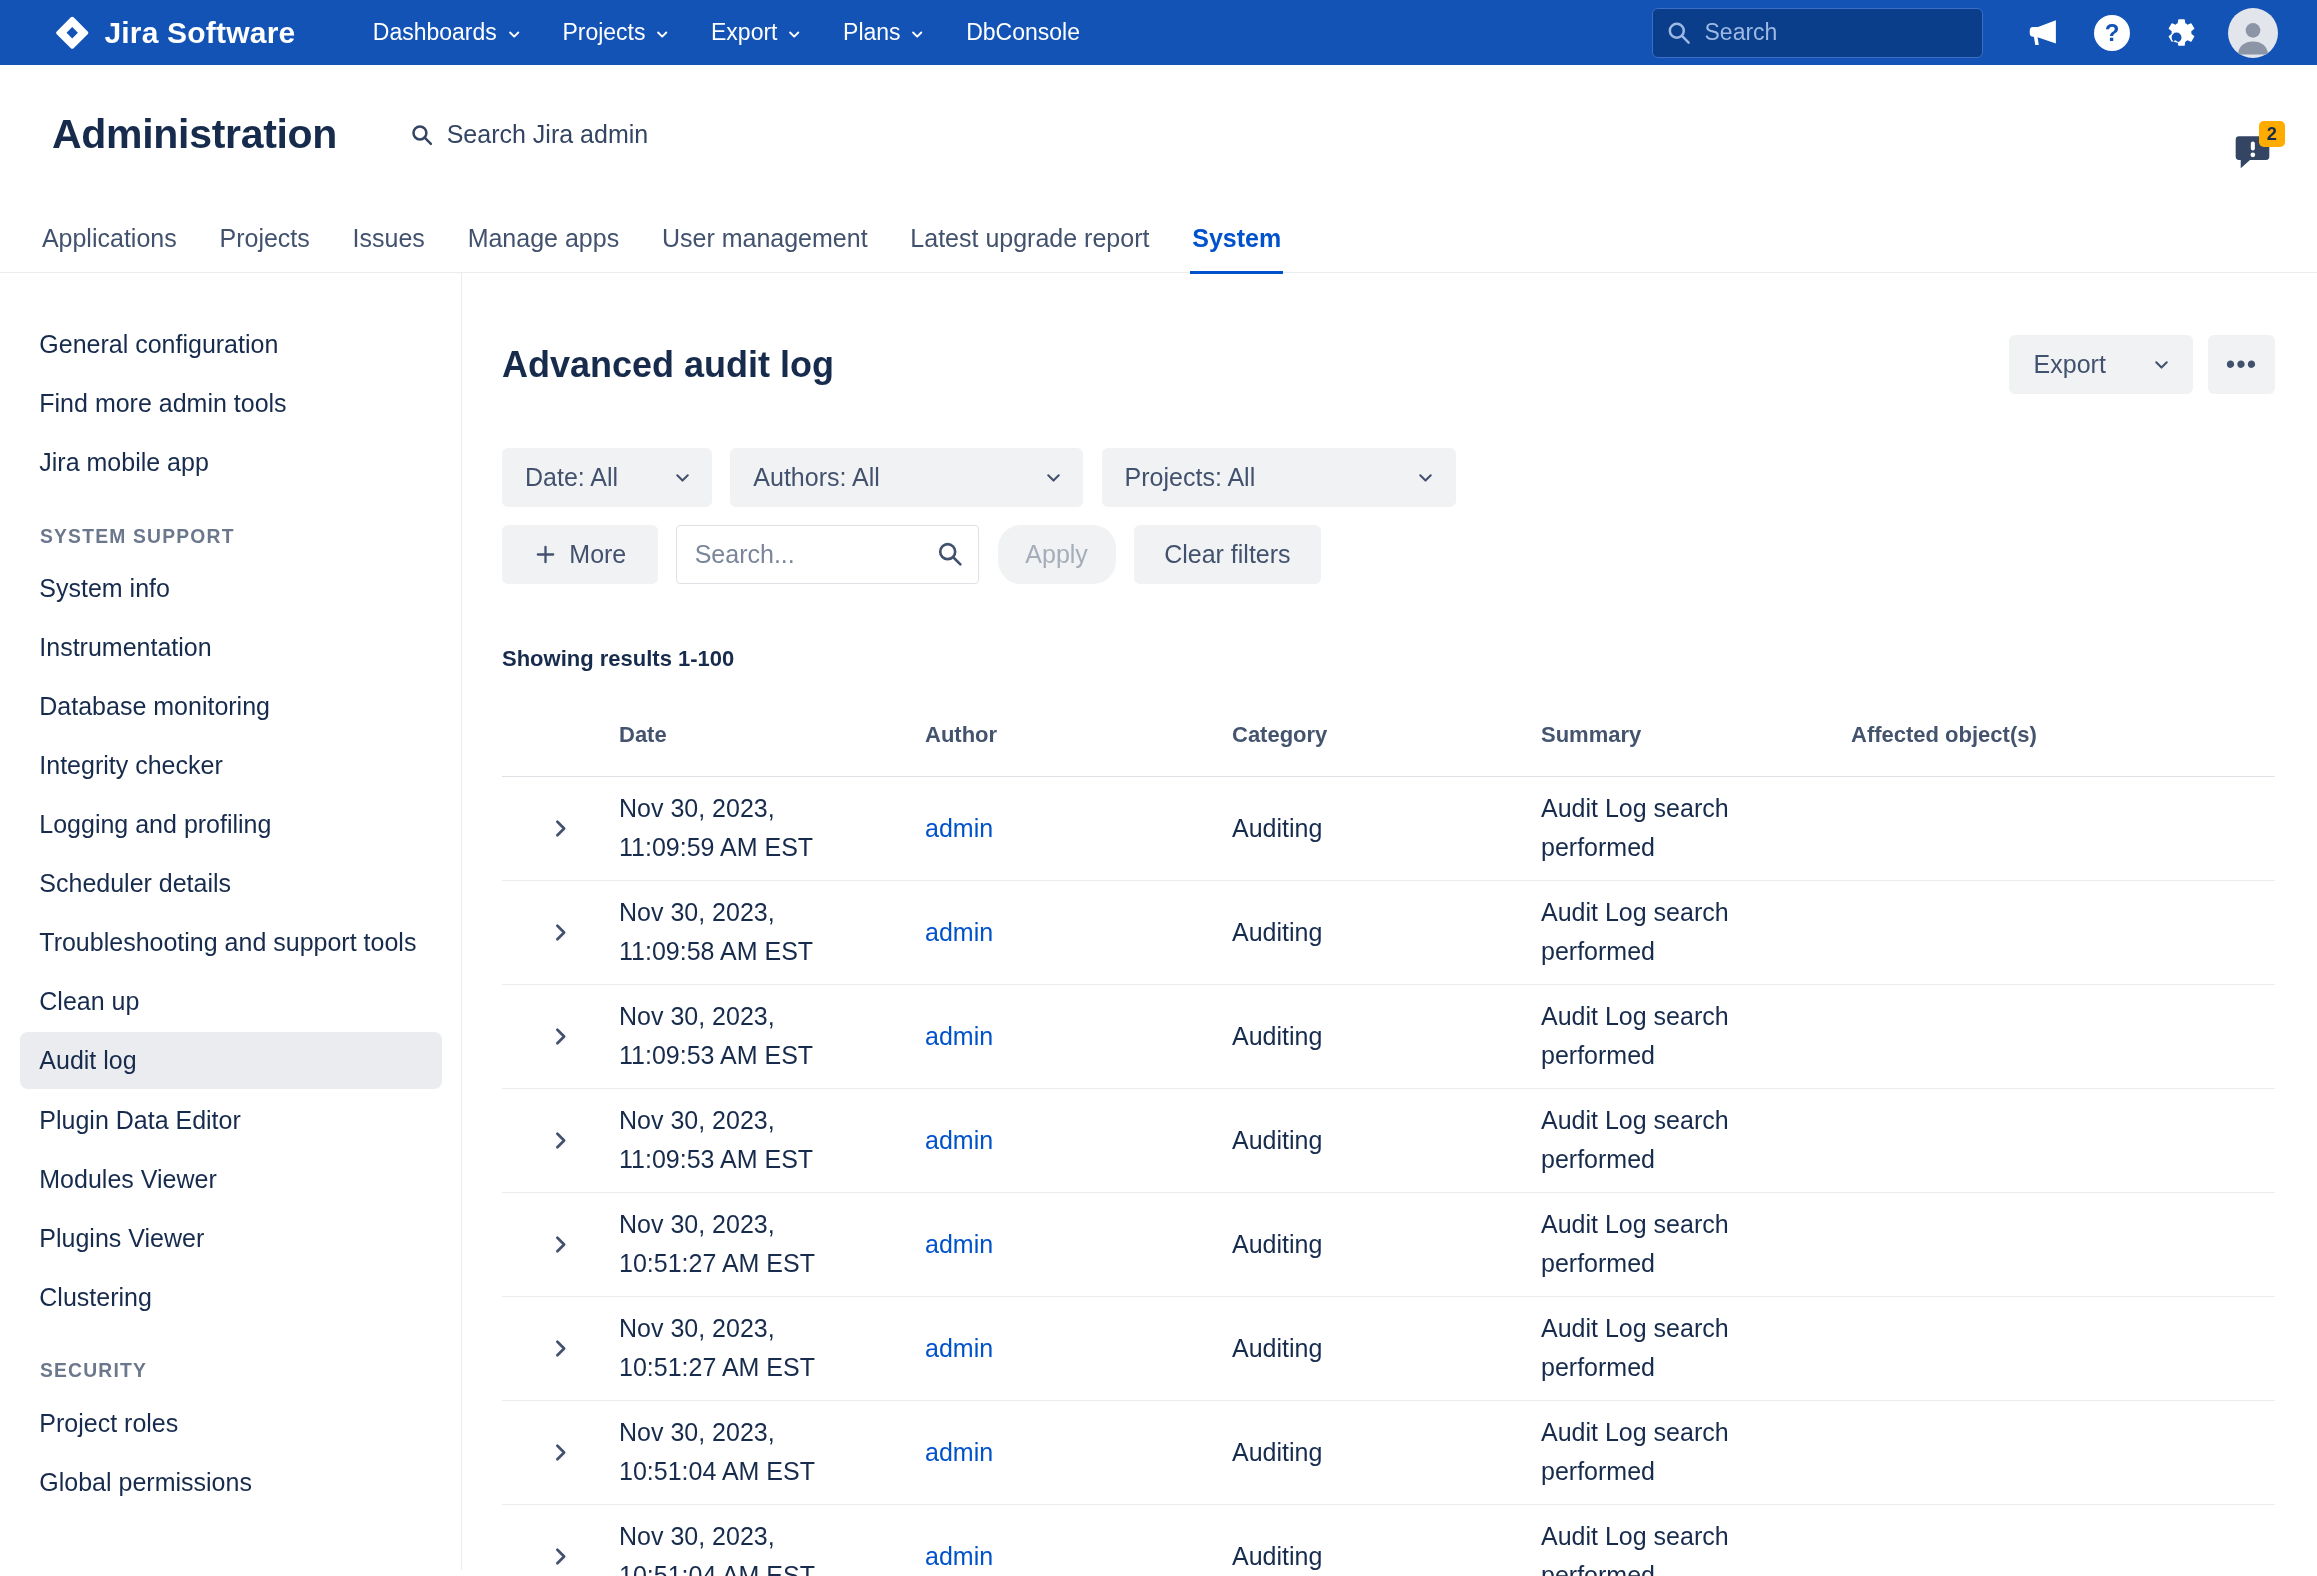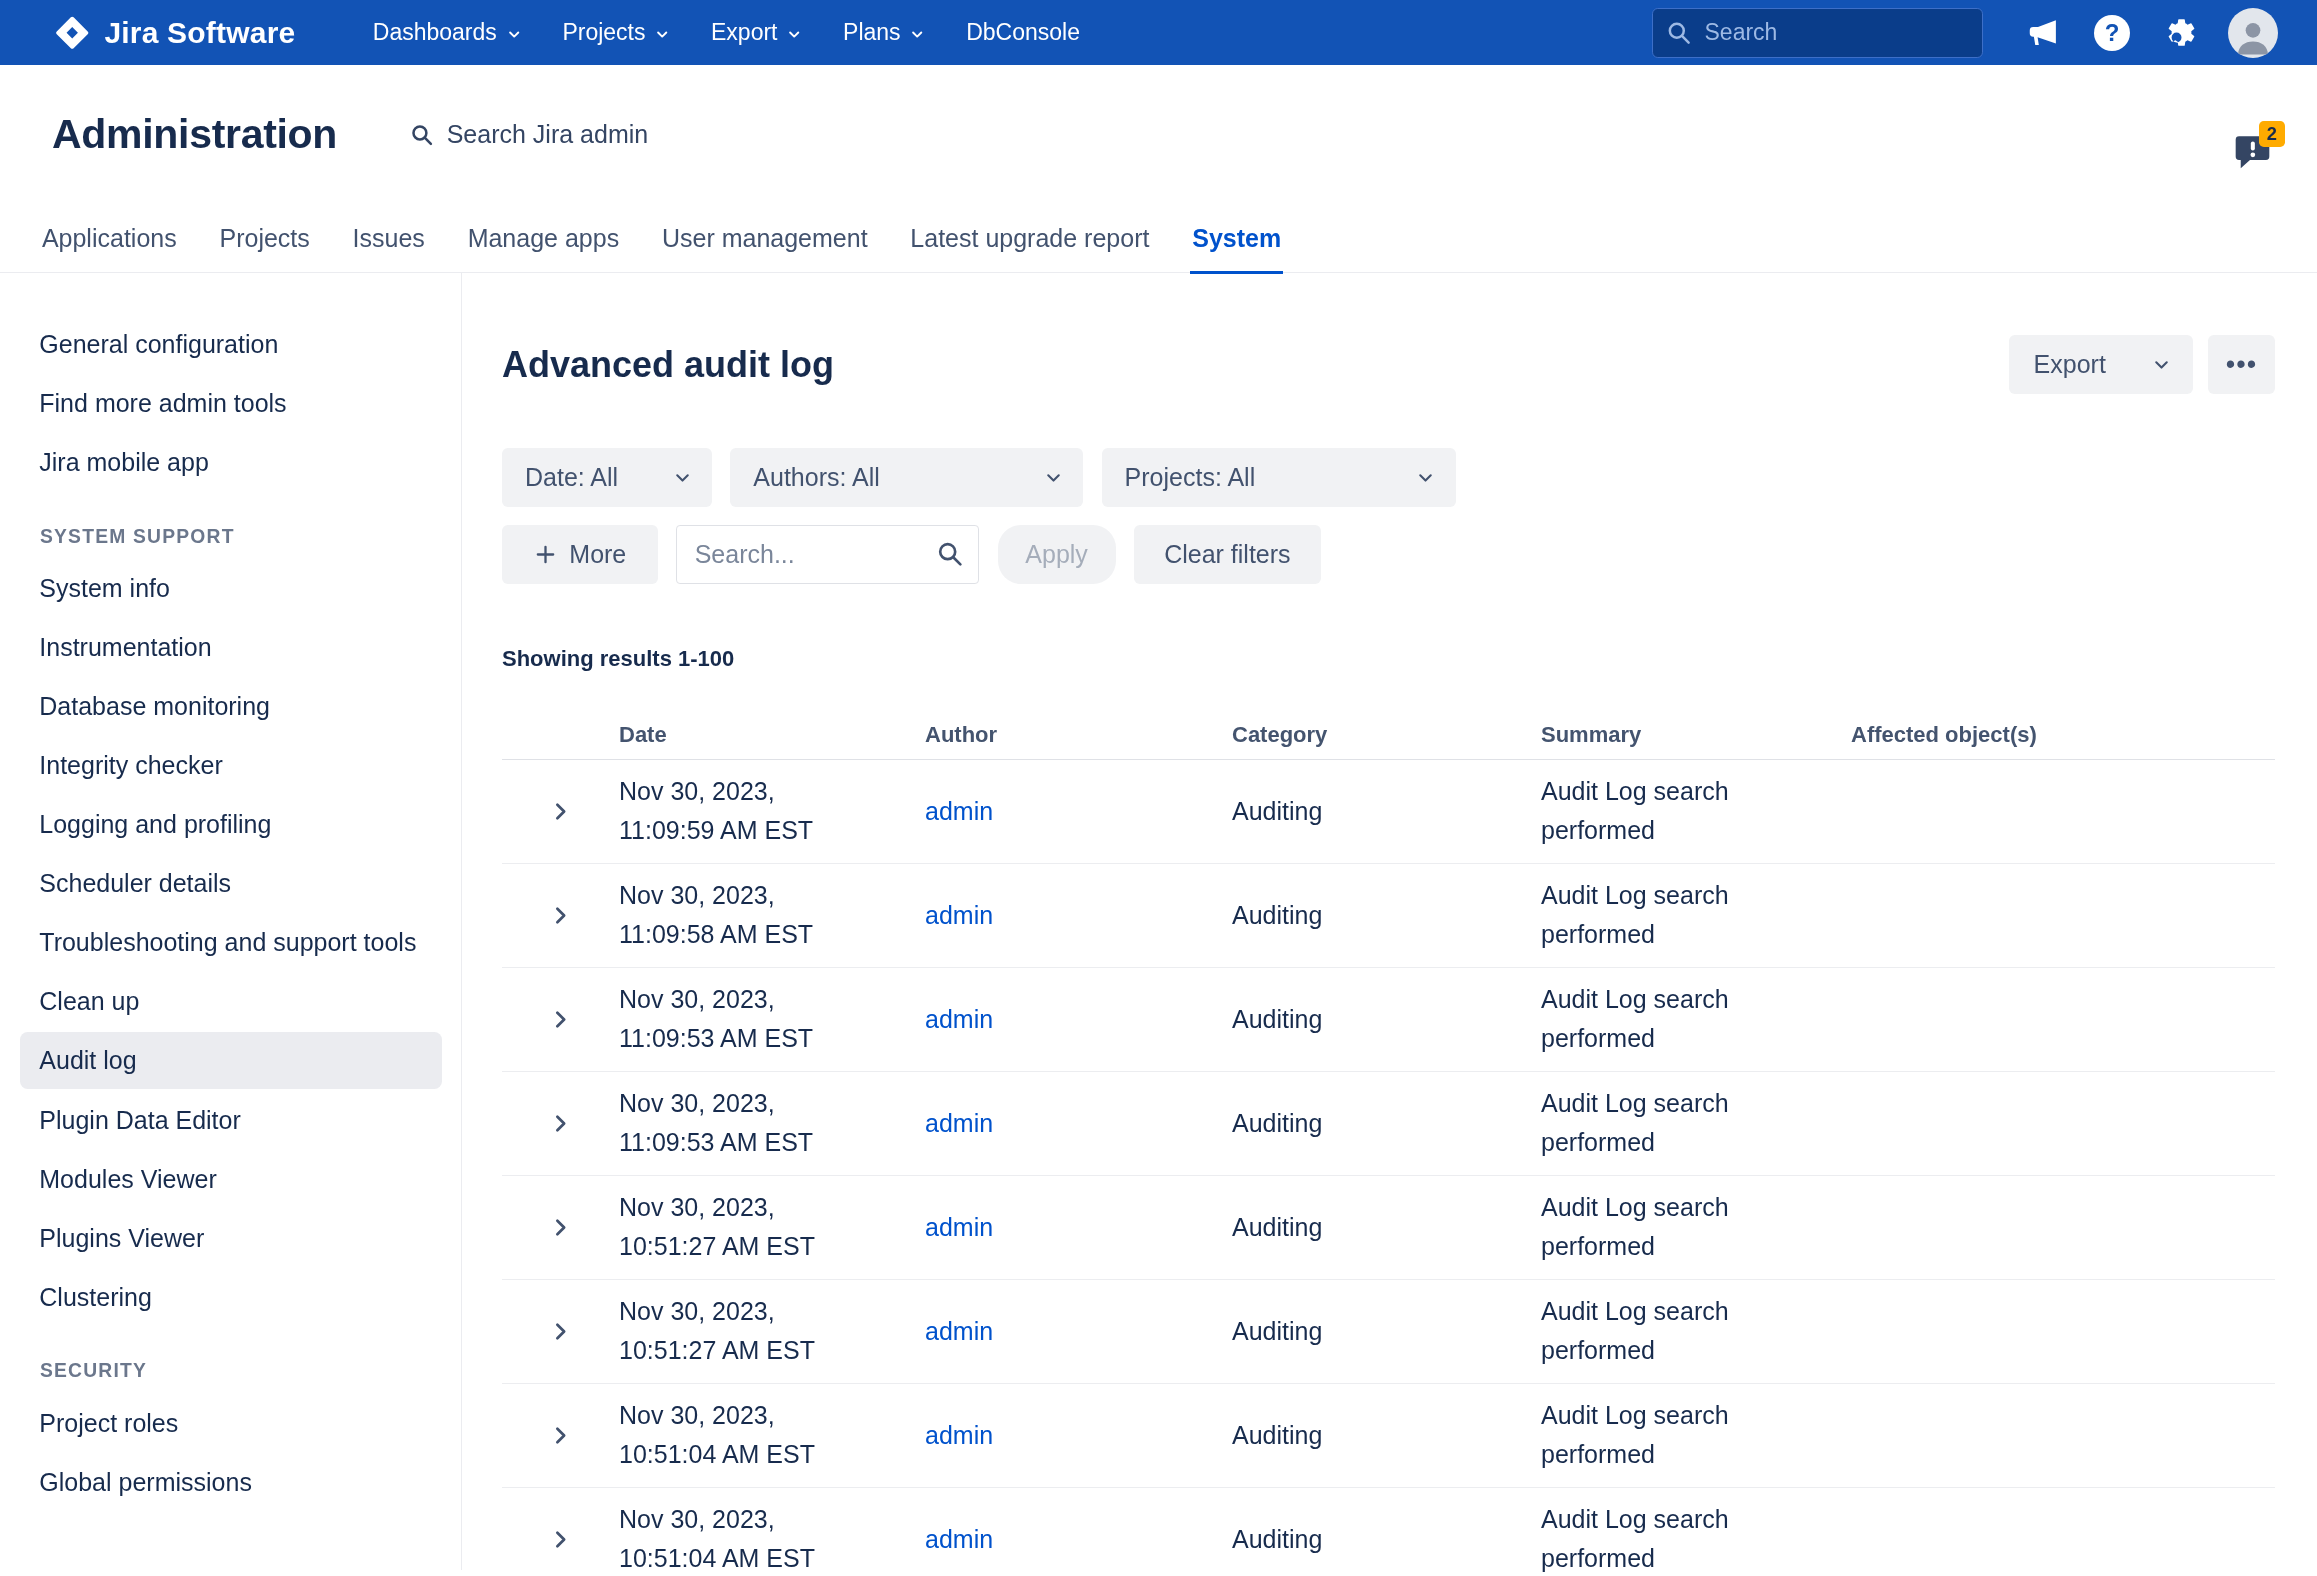--- a/index.html
+++ b/index.html
@@ -89,21 +89,21 @@
     font-size:25px; color:var(--text,#172B4D); padding:0 56px 0 17.4px; font-family:inherit; outline:none; }
   .search-box input::placeholder { color:#7A869A; }
   .search-box .mag { position:absolute; right:15.4px; top:14.5px; color:#42526E; }
   .btn-apply { width:118px; color:var(--disabled-text,#A5ADBA); cursor:default;border-radius:23px; }
   .btn-clear { width:187px; }
 
   .results { margin-top:62px; font-size:22px; font-weight:700; color:var(--text,#172B4D); }
 
   .table { margin-top:50px; }
   .thead { display:grid; grid-template-columns:117px 306px 307px 309px 310px 1fr;
-    padding-bottom:11px; border-bottom:1.9px solid var(--border,#DFE1E6); }
+    padding-bottom:28px; border-bottom:1.9px solid var(--border,#DFE1E6); }
   .th { font-size:22px; font-weight:700; color:var(--header-text,#44546F); padding-right:23px; }
   .trow { display:grid; grid-template-columns:117px 306px 307px 309px 310px 1fr;
     align-items:center; min-height:104px; border-bottom:1.9px solid #ECEDF0; }
   .expander { justify-self:center; width:44px; height:44px; display:flex; align-items:center; justify-content:center;
     background:none; border:none; color:#42526E; cursor:pointer; padding:0; }
   .cell { font-size:25px; color:var(--text,#172B4D); line-height:39px; padding-right:29px; }
   .date-cell span { display:block; }
   .author-link { color:var(--link,#0052CC); font-size:25px; text-decoration:none; cursor:pointer; }
 </style>
 </head>

